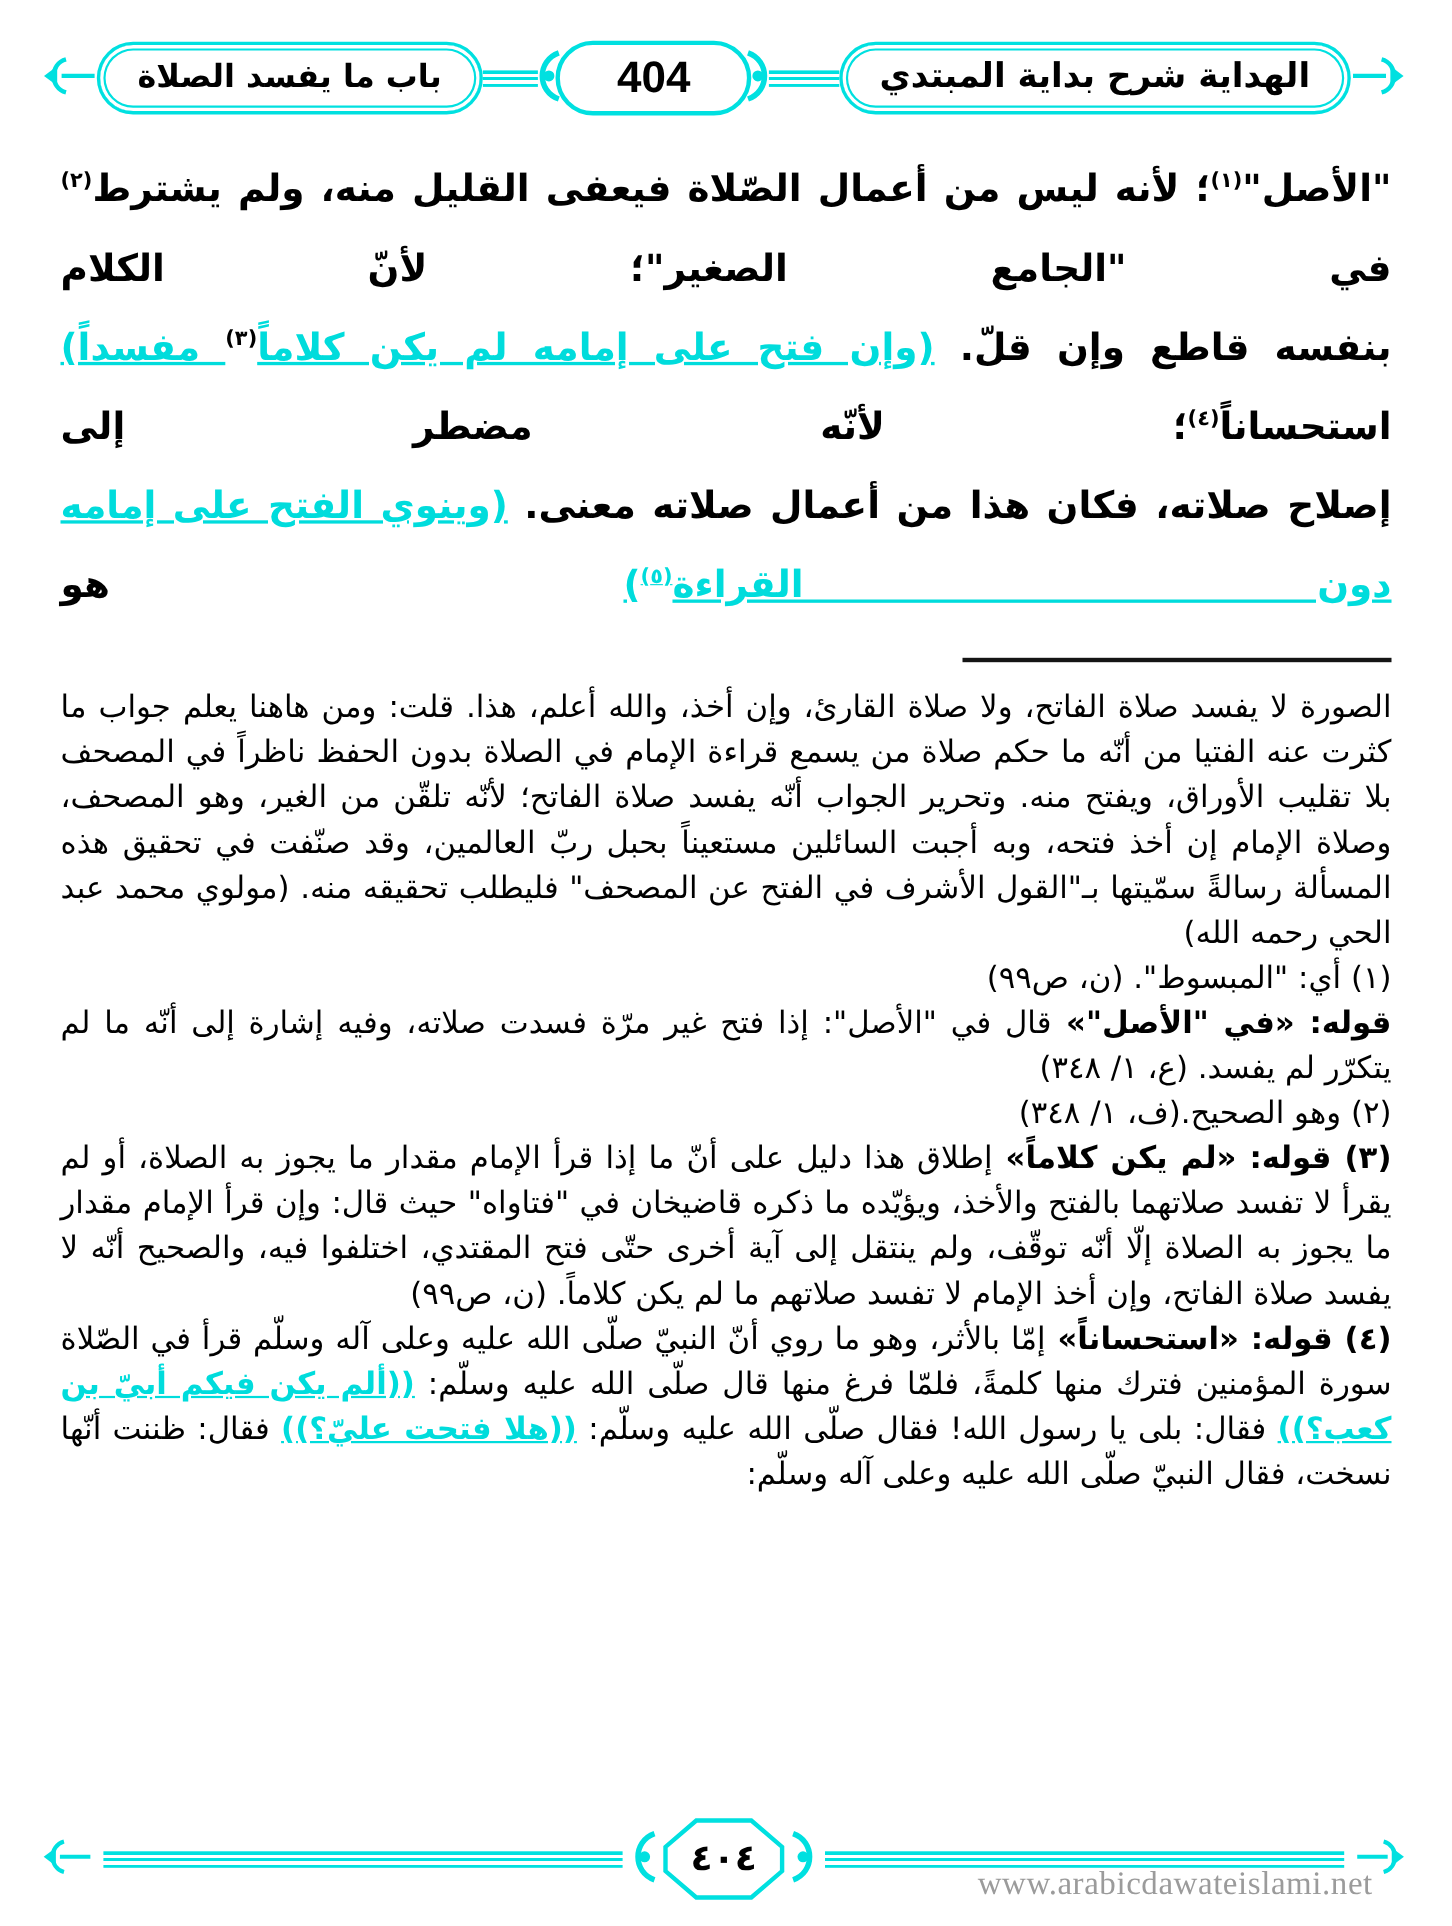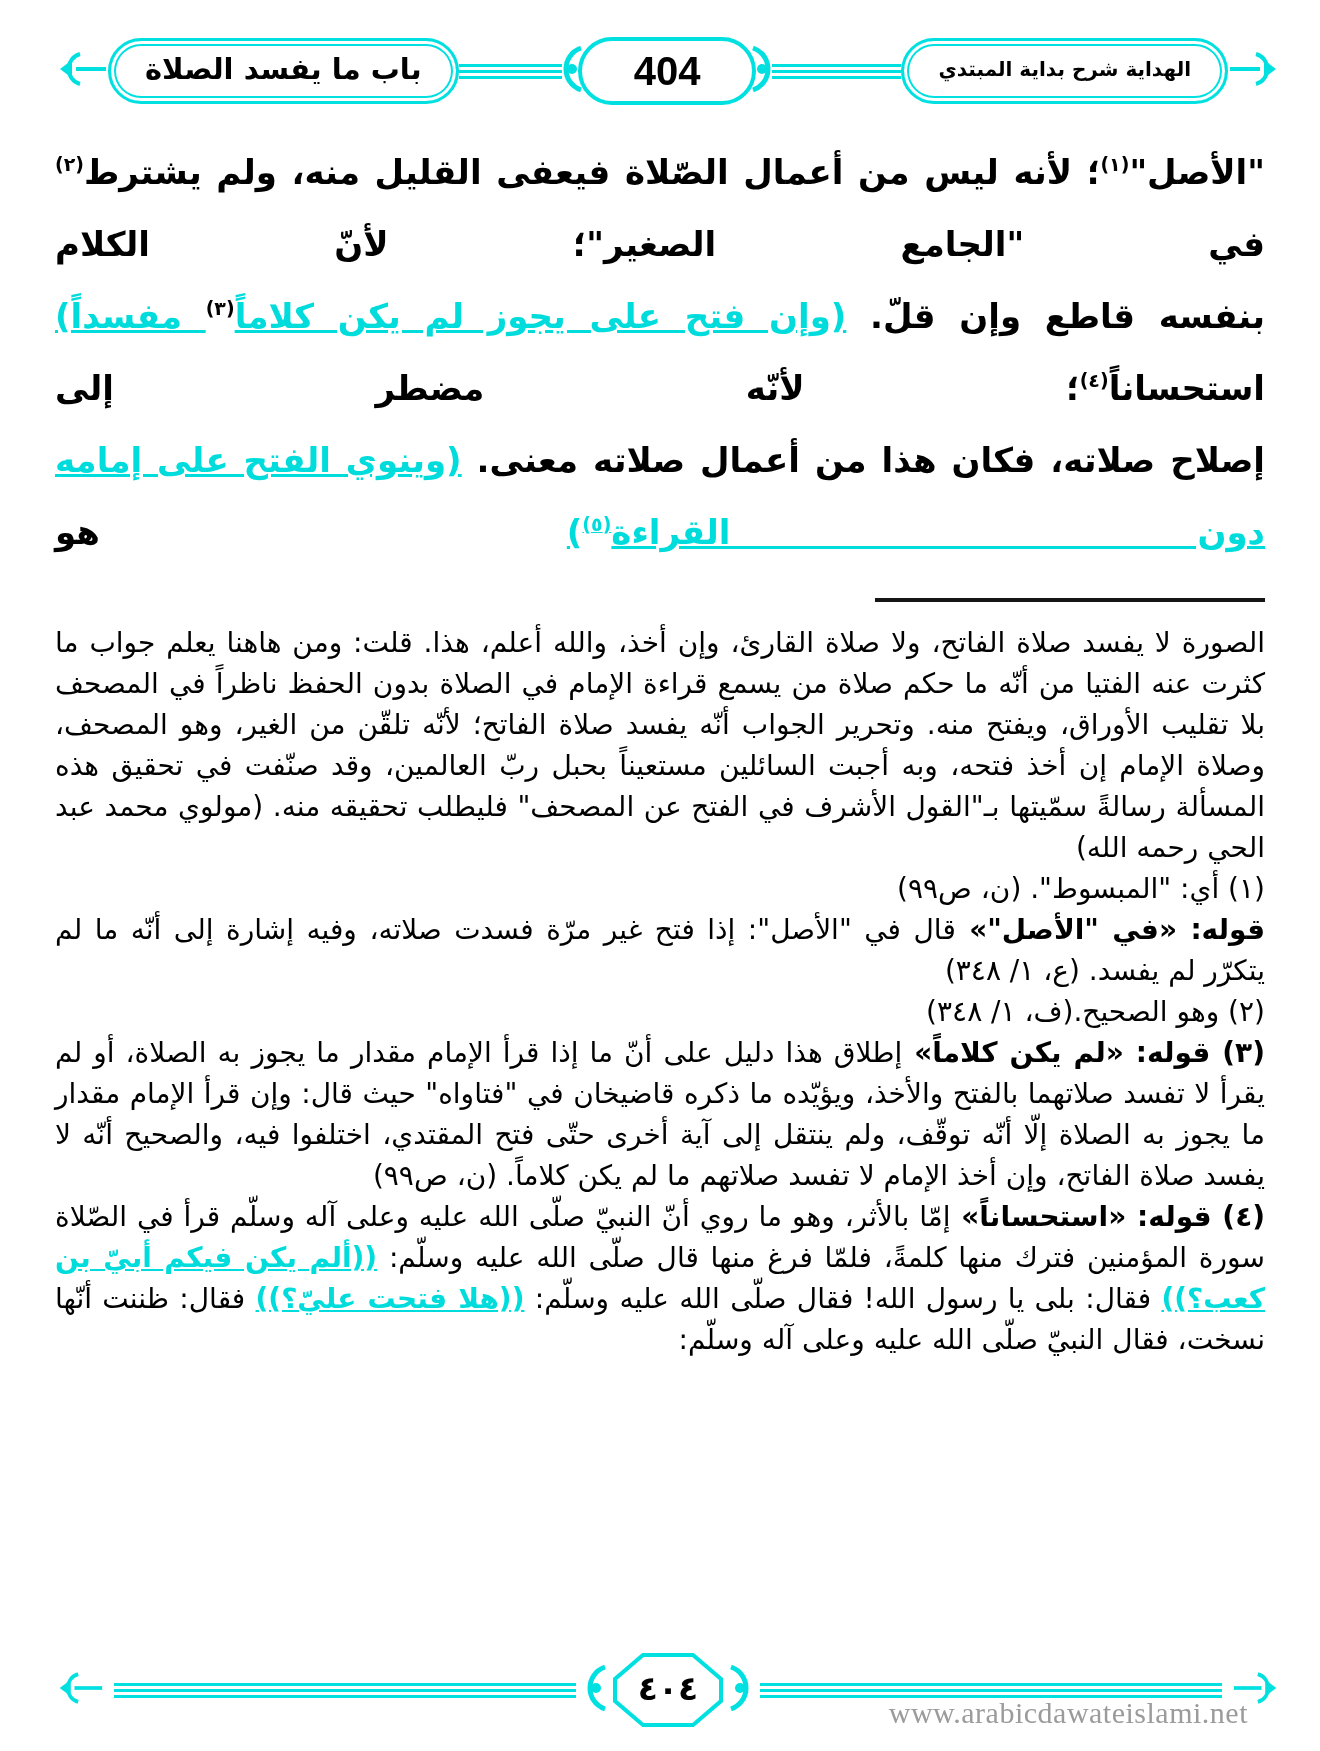--- a/index.html
+++ b/index.html
@@ -12,36 +12,36 @@
   .page{
     position:relative;
     width:1320px;height:1751px;
     margin:0 auto;
     background:#ffffff;
     font-family:"DejaVu Sans",sans-serif;
     color:var(--ink);
     overflow:hidden;
   }
   
-  .band{position:absolute;left:56px;right:40px;display:flex;align-items:center;}
+  .band{position:absolute;left:36px;right:40px;display:flex;align-items:center;}
   .band-header{top:32px;height:78px;}
   .band-footer{top:1652px;height:76px;gap:10px;}
   .tline{flex:1;height:15px;min-width:30px;
     background:linear-gradient(to bottom,
       var(--acc) 0 3px,#fff 3px 6px,var(--acc) 6px 9px,#fff 9px 12px,var(--acc) 12px 15px);}
   .tline.short{flex:.8;}
   .capsule{
     height:66px;box-sizing:border-box;
     border:3px solid var(--acc);border-radius:44px;
     box-shadow:inset 0 0 0 3px #fff,inset 0 0 0 5px var(--acc);
     background:#fff;display:flex;align-items:center;justify-content:center;
     padding:4px 34px 8px;white-space:nowrap;
   }
   .capsule .cap-label{font-weight:bold;font-size:29px;line-height:1;}
-  .capsule.booktitle .cap-label{font-size:20px;letter-spacing:-1px;text-align:center;}
+  .capsule.booktitle .cap-label{font-size:31px;letter-spacing:-1px;text-align:center;}
   .oval-badge{
     height:68px;min-width:178px;box-sizing:border-box;
     border:4px solid var(--acc);border-radius:44px;background:#fff;
     display:flex;align-items:center;justify-content:center;
     font-weight:bold;font-size:40px;line-height:1;
     font-family:"Liberation Sans","DejaVu Sans",sans-serif;
   }
   .bracket{flex:0 0 auto;margin:0 -5px;z-index:2;}
   .finial{flex:0 0 auto;}
   .octagon-wrap{position:relative;flex:0 0 auto;width:112px;height:76px;z-index:2;}
@@ -113,21 +113,21 @@
             <path d="M50 23 H20"></path>
             <path d="M24 8 C9 12 9 34 24 38"></path>
           </g>
           <path d="M4 23 l12 -9 v18 z" fill="#00e0e0"></path>
         </svg>
     </span>
   </div>
 
   <main class="content">
     <div class="bline"><span>"الأصل"</span><sup>(١)</sup><span>؛ لأنه ليس من أعمال الصّلاة فيعفى القليل منه، ولم يشترط</span><sup>(٢)</sup><span> في "الجامع الصغير"؛ لأنّ الكلام</span></div>
-    <div class="bline"><span>بنفسه قاطع وإن قلّ. </span><span class="a">(وإن فتح على يجوز لم يكن كلاماً</span><sup>(٣)</sup><span class="a"> مفسداً)</span><span> استحساناً</span><sup>(٤)</sup><span>؛ لأنّه مضطر إلى</span></div>
+    <div class="bline"><span>بنفسه قاطع وإن قلّ. </span><span class="a">(وإن فتح على إمامه لم يكن كلاماً</span><sup>(٣)</sup><span class="a"> مفسداً)</span><span> استحساناً</span><sup>(٤)</sup><span>؛ لأنّه مضطر إلى</span></div>
     <div class="bline"><span>إصلاح صلاته، فكان هذا من أعمال صلاته معنى. </span><span class="a">(وينوي الفتح على إمامه دون القراءة</span><sup class="a">(٥)</sup><span class="a">)</span><span> هو</span></div>
 
     <div class="fn-sep"></div>
 
     <section class="footnotes">
       <p class="fnp"><span>الصورة لا يفسد صلاة الفاتح، ولا صلاة القارئ، وإن أخذ، والله أعلم، هذا. قلت: ومن هاهنا يعلم جواب ما كثرت عنه الفتيا من أنّه ما حكم صلاة من يسمع قراءة الإمام في الصلاة بدون الحفظ ناظراً في المصحف بلا تقليب الأوراق، ويفتح منه. وتحرير الجواب أنّه يفسد صلاة الفاتح؛ لأنّه تلقّن من الغير، وهو المصحف، وصلاة الإمام إن أخذ فتحه، وبه أجبت السائلين مستعيناً بحبل ربّ العالمين، وقد صنّفت في تحقيق هذه المسألة رسالةً سمّيتها بـ"القول الأشرف في الفتح عن المصحف" فليطلب تحقيقه منه. (مولوي محمد عبد الحي رحمه الله)</span></p>
       <p class="fnp"><span>(١) أي: "المبسوط". (ن، ص٩٩)</span></p>
       <p class="fnp"><span class="b">قوله: «في "الأصل"» </span><span>قال في "الأصل": إذا فتح غير مرّة فسدت صلاته، وفيه إشارة إلى أنّه ما لم يتكرّر لم يفسد. (ع، ١/ ٣٤٨)</span></p>
       <p class="fnp"><span>(٢) وهو الصحيح.(ف، ١/ ٣٤٨)</span></p>
       <p class="fnp"><span class="b">(٣) قوله: «لم يكن كلاماً» </span><span>إطلاق هذا دليل على أنّ ما إذا قرأ الإمام مقدار ما يجوز به الصلاة، أو لم يقرأ لا تفسد صلاتهما بالفتح والأخذ، ويؤيّده ما ذكره قاضيخان في "فتاواه" حيث قال: وإن قرأ الإمام مقدار ما يجوز به الصلاة إلّا أنّه توقّف، ولم ينتقل إلى آية أخرى حتّى فتح المقتدي، اختلفوا فيه، والصحيح أنّه لا يفسد صلاة الفاتح، وإن أخذ الإمام لا تفسد صلاتهم ما لم يكن كلاماً. (ن، ص٩٩)</span></p>

